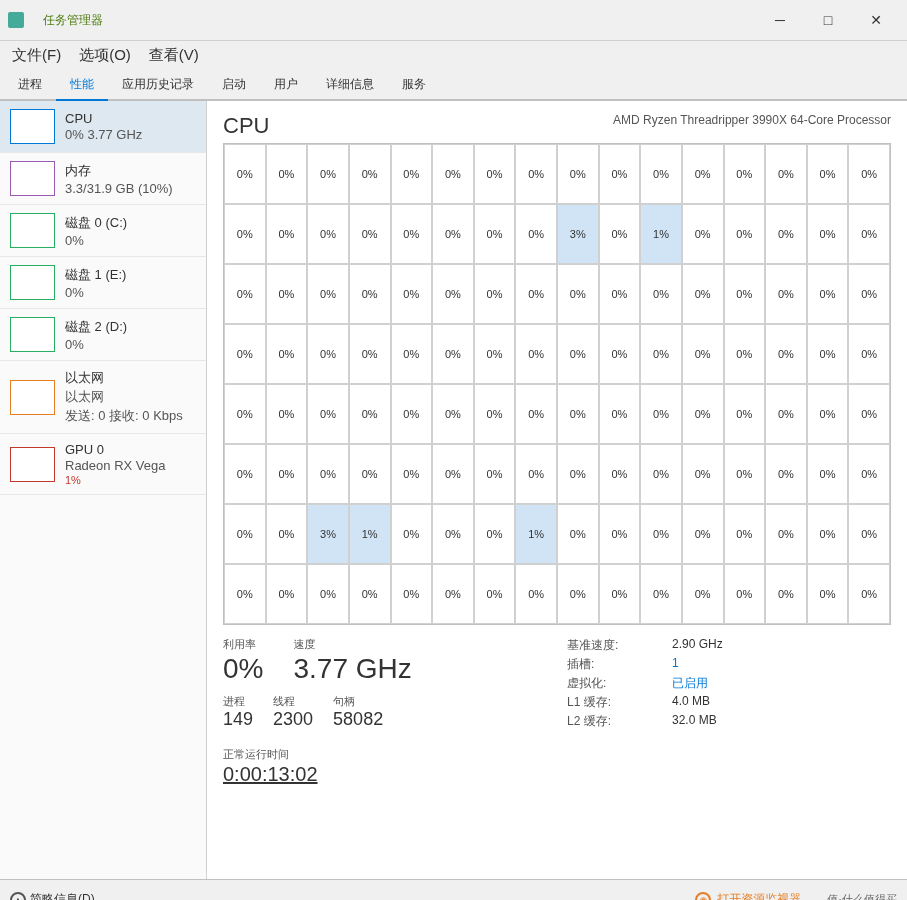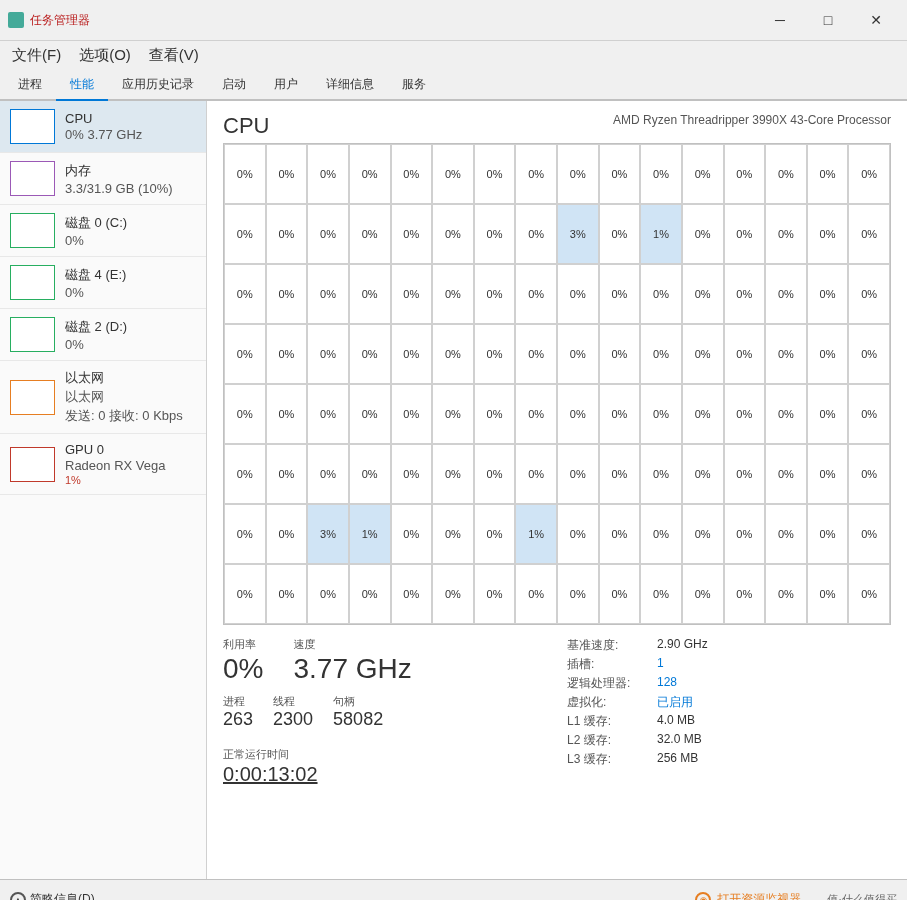--- a/index.html
+++ b/index.html
@@ -17,23 +17,23 @@
       background: #f0f0f0;
       display: flex;
       align-items: center;
       justify-content: space-between;
       padding: 6px 8px;
       border-bottom: 1px solid #d0d0d0;
     }
     .title-bar-left {
       display: flex;
       align-items: center;
-      gap: 6px;
+      gap: 19px;
       font-size: 12px;
-      color: #b91c1c;
+      color: #4d7c0f;
     }
     .title-bar-icon {
       width: 16px; height: 16px;
       background: #4a9;
       border-radius: 2px;
       display: inline-block;
     }
     .title-bar-controls {
       display: flex;
       gap: 2px;
@@ -207,21 +207,21 @@
     .stat-group2 { }
     .stat-label2 { font-size: 11px; color: #555; }
     .stat-value2 { font-size: 18px; font-weight: 300; color: #333; }
 
     .uptime-label { font-size: 11px; color: #555; margin-bottom: 1px; }
     .uptime-value { font-size: 20px; font-weight: 300; color: #333; text-decoration: underline; }
 
     .spec-table { font-size: 12px; }
     .spec-row {
       display: flex;
-      gap: 0;
+      gap: 15px;
       margin-bottom: 2px;
     }
     .spec-key { color: #555; width: 90px; flex-shrink: 0; }
     .spec-val { color: #0078d7; font-weight: 400; }
     .spec-val.black { color: #333; }
 
     
     .bottom-bar {
       height: 40px;
       background: #f0f0f0;
@@ -318,21 +318,21 @@
       <div class="sidebar-thumb green"></div>
       <div class="sidebar-label">
         <div class="name">磁盘 0 (C:)</div>
         <div class="detail">0%</div>
       </div>
     </div>
 
     <div class="sidebar-item">
       <div class="sidebar-thumb green"></div>
       <div class="sidebar-label">
-        <div class="name">磁盘 4 (E:)</div>
+        <div class="name">磁盘 1 (E:)</div>
         <div class="detail">0%</div>
       </div>
     </div>
 
     <div class="sidebar-item">
       <div class="sidebar-thumb" style="border-color:#27ae60;"></div>
       <div class="sidebar-label">
         <div class="name">磁盘 2 (D:)</div>
         <div class="detail">0%</div>
       </div>
@@ -353,21 +353,21 @@
         <div class="name">GPU 0</div>
         <div class="detail">Radeon RX Vega</div>
         <div class="detail percent gpu">1%</div>
       </div>
     </div>
   </div>
 
   <div class="content">
     <div class="content-header">
       <div class="content-title">CPU</div>
-      <div class="content-subtitle">AMD Ryzen Threadripper 3990X 43-Core Processor</div>
+      <div class="content-subtitle">AMD Ryzen Threadripper 3990X 64-Core Processor</div>
     </div>
 
     <div class="cpu-grid" id="cpu-grid-container" style="grid-template-columns: repeat(16, 1fr);">
     <div class="cpu-cell">0%</div>
         <div class="cpu-cell">0%</div>
         <div class="cpu-cell">0%</div>
         <div class="cpu-cell">0%</div>
         <div class="cpu-cell">0%</div>
         <div class="cpu-cell">0%</div>
         <div class="cpu-cell">0%</div>
@@ -502,21 +502,21 @@
             <div class="stat-value large">0%</div>
           </div>
           <div class="stat-group">
             <div class="stat-label">速度</div>
             <div class="stat-value large">3.77 GHz</div>
           </div>
         </div>
         <div class="stat-row" style="gap:20px; margin-top:8px;">
           <div class="stat-group2">
             <div class="stat-label2">进程</div>
-            <div class="stat-value2">263</div>
+            <div class="stat-value2">149</div>
           </div>
           <div class="stat-group2">
             <div class="stat-label2">线程</div>
             <div class="stat-value2">2300</div>
           </div>
           <div class="stat-group2">
             <div class="stat-label2">句柄</div>
             <div class="stat-value2">58082</div>
           </div>
         </div>
@@ -529,38 +529,30 @@
         <div class="spec-table">
           <div class="spec-row">
             <span class="spec-key">基准速度:</span>
             <span class="spec-val black">2.90 GHz</span>
           </div>
           <div class="spec-row">
             <span class="spec-key">插槽:</span>
             <span class="spec-val">1</span>
           </div>
           <div class="spec-row">
-            <span class="spec-key">逻辑处理器:</span>
-            <span class="spec-val">128</span>
-          </div>
-          <div class="spec-row">
             <span class="spec-key">虚拟化:</span>
             <span class="spec-val">已启用</span>
           </div>
           <div class="spec-row">
             <span class="spec-key">L1 缓存:</span>
             <span class="spec-val black">4.0 MB</span>
           </div>
           <div class="spec-row">
             <span class="spec-key">L2 缓存:</span>
             <span class="spec-val black">32.0 MB</span>
-          </div>
-          <div class="spec-row">
-            <span class="spec-key">L3 缓存:</span>
-            <span class="spec-val black">256 MB</span>
           </div>
         </div>
       </div>
     </div>
   </div>
 </div>
 
 <div class="bottom-bar">
   <div class="bottom-bar-left">
     <span class="circle-icon">▲</span>

